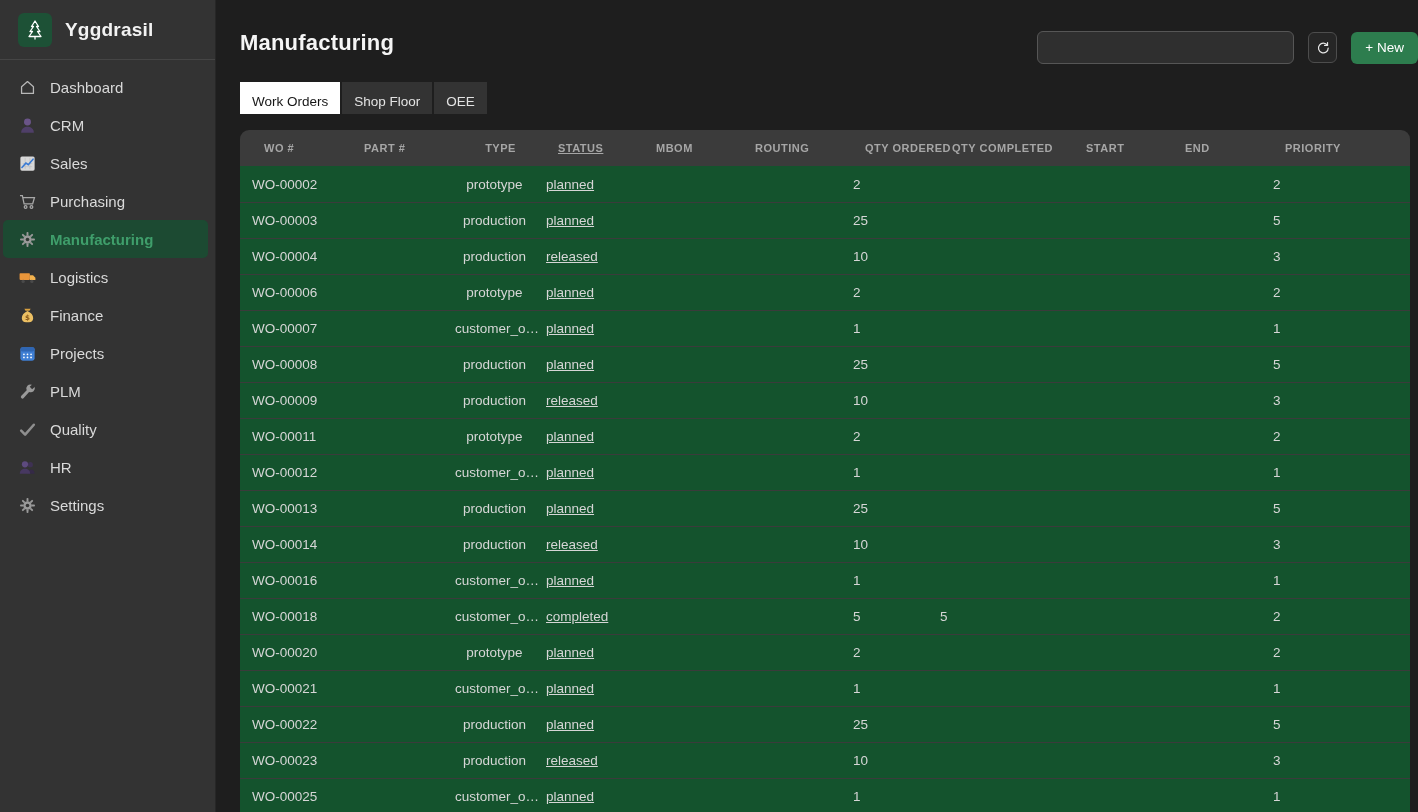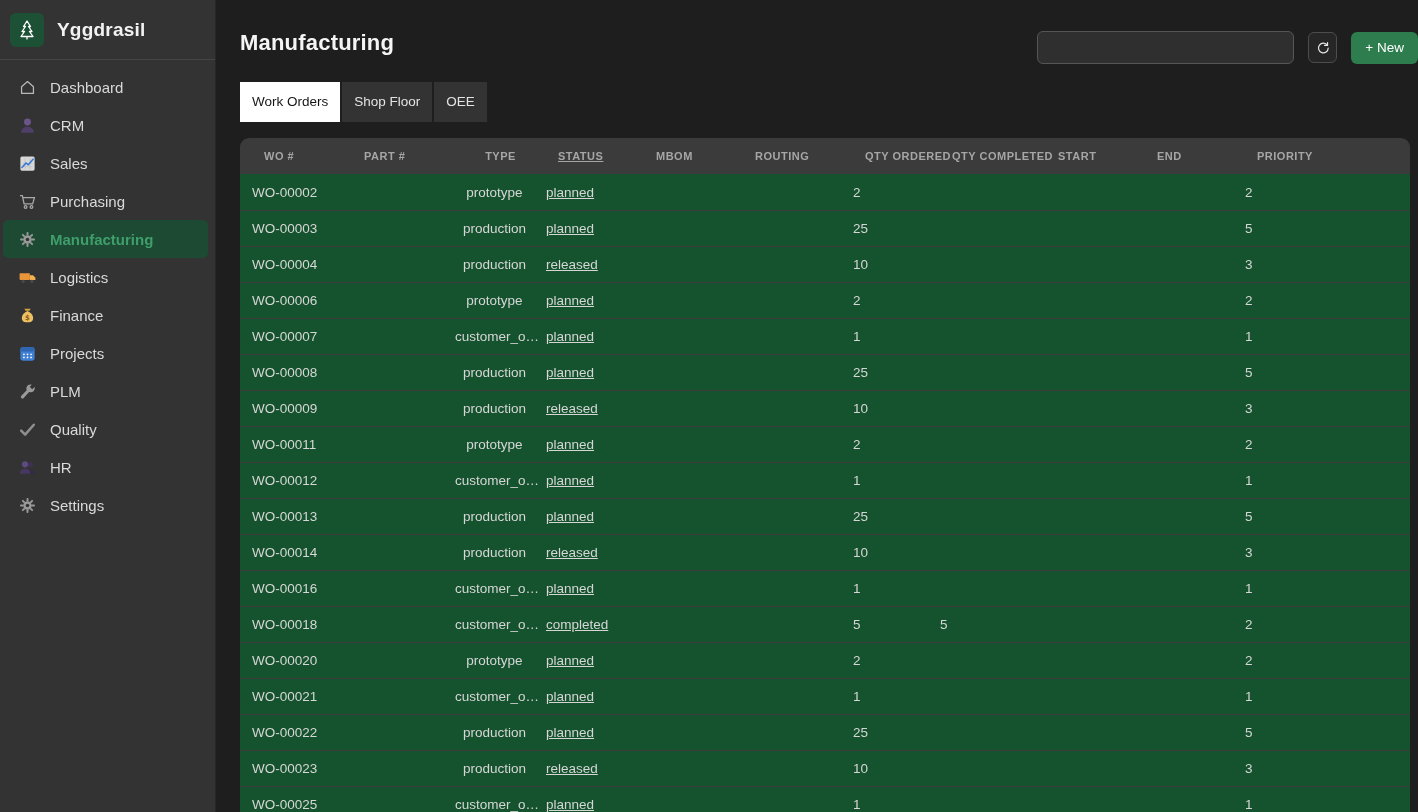--- a/index.html
+++ b/index.html
@@ -11,21 +11,21 @@
   }
   .app { display: flex; width: 1418px; height: 812px; }
 
   
   .sidebar {
     width: 216px; min-width: 216px; height: 100%;
     background: #333333;
     border-right: 1px solid #272727;
     display: flex; flex-direction: column;
   }
-  .logo-row { display: flex; align-items: center; gap: 13px; padding: 13px 16px 12px 10px; }
+  .logo-row { display: flex; align-items: center; gap: 13px; padding: 13px 16px 12px 10px; margin-left: 8px; }
   .logo-box {
     width: 34px; height: 34px; background: #1d5136; border-radius: 6px;
     display: flex; align-items: center; justify-content: center; flex-shrink: 0;
   }
   .app-title { font-size: 19px; font-weight: 700; color: #f2f2f2; letter-spacing: 0.2px; }
   .sidebar-divider { border-bottom: 1px solid #454545; }
   .nav { padding-top: 8px; }
   .nav-item { display: flex; align-items: center; height: 38px; padding: 0 10px 0 18px; cursor: pointer; }
   .nav-item.active { background: #1c4a32; border-radius: 5px; margin: 0 7px 0 3px; padding-left: 15px; }
   .nav-icon { width: 19px; height: 19px; margin-right: 13px; display: flex; align-items: center; justify-content: center; flex-shrink: 0; }
@@ -47,21 +47,21 @@
   }
   .icon-btn svg { width: 16px; height: 16px; }
   .new-btn {
     height: 32px; padding: 0 14px; background: #2d7d4e; border: none; border-radius: 6px;
     color: #ffffff; font-size: 13.5px; font-family: inherit; cursor: pointer;
   }
 
   
   .tabs { display: flex; gap: 2px; margin-top: 26px; }
   .tab {
-    height: 40px; line-height: 40px; padding: 0 12px; background: #333333;
+    height: 32px; line-height: 40px; padding: 0 12px; background: #333333;
     color: #e3e3e3; font-size: 13.5px; cursor: pointer; white-space: nowrap;
   }
   .tab.active { background: #ffffff; color: #161616; }
 
   
   .table { margin-top: 16px; width: 1170px; }
   .thead {
     display: flex; align-items: center; height: 36px; background: #3b3b3b;
     border-radius: 9px 9px 0 0;
   }
@@ -73,21 +73,21 @@
     display: flex; align-items: center; height: 36px; background: #14532d;
     border-top: 1px solid #3b3b3b; cursor: pointer;
   }
   .trow:first-child { border-top: none; }
   .cell {
     font-size: 13.5px; color: #d6d6d6; padding-left: 12px; white-space: nowrap;
     overflow: visible; flex-shrink: 0;
   }
   .c0 { width: 100px; } .c1 { width: 103px; } .c2 { width: 91px; text-align: center; } .c3 { width: 98px; text-decoration: underline; }
   .c4 { width: 99px; }  .c5 { width: 110px; } .c6 { width: 87px; } .c7 { width: 106px; }
-  .c8 { width: 99px; }  .c9 { width: 100px; } .c10 { width: 177px; flex: 1; }
+  .c8 { width: 99px; margin-left: 28px; }  .c9 { width: 100px; } .c10 { width: 177px; flex: 1; }
 </style>
 </head>
 <body>
 
 <div class="app">
 
   <aside class="sidebar">
     <div class="logo-row">
       <span class="logo-box">
         <svg viewBox="0 0 24 24" width="24" height="24" fill="none" stroke="#ffffff" stroke-width="1.3" stroke-linejoin="round">

